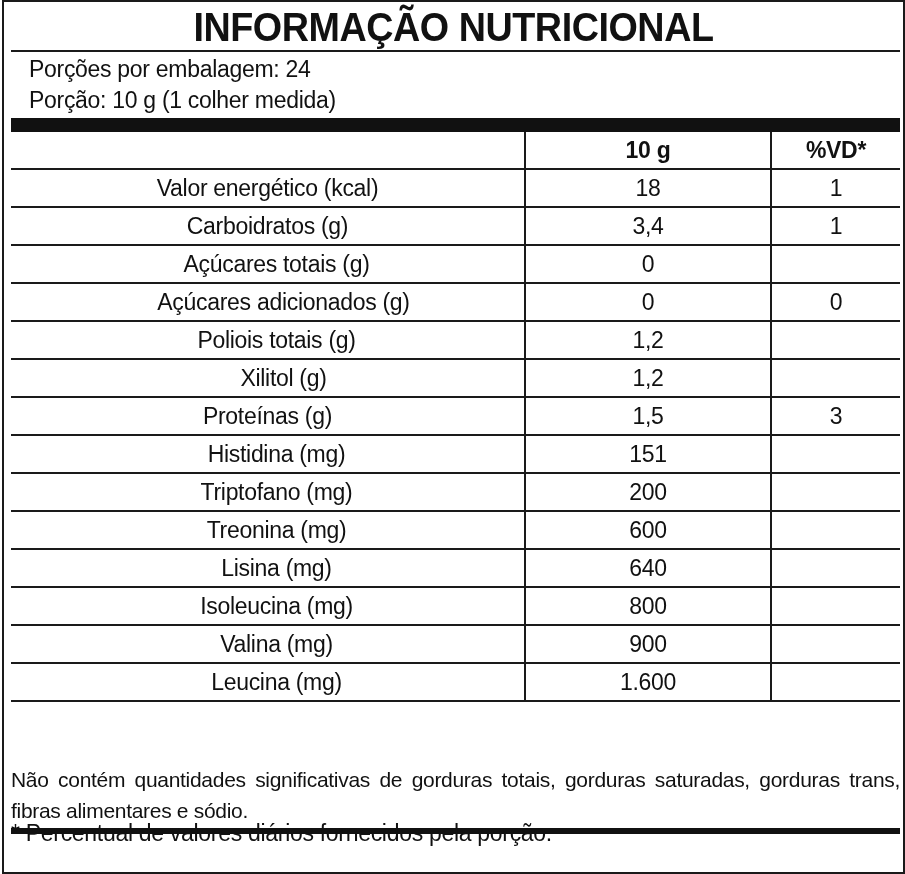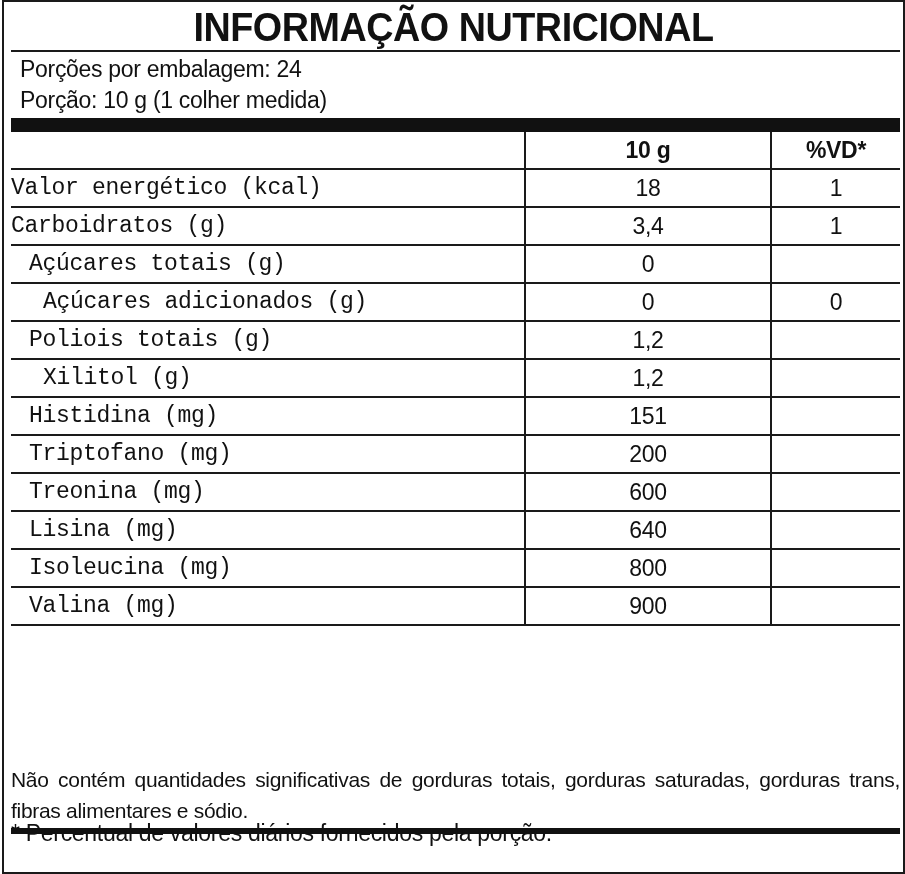--- a/index.html
+++ b/index.html
@@ -40,21 +40,21 @@
     .title-rule {
       position: absolute;
       left: 7px;
       width: 889px;
       top: 48px;
       height: 2px;
       background: #1a1a1a;
     }
     .serving {
       position: absolute;
-      left: 16px;
+      left: 25px;
       font-size: 23px;
       line-height: 30px;
       letter-spacing: -0.3px;
       white-space: nowrap;
     }
     .serving.s1 { top: 52px; }
     .serving.s2 { top: 83px; text-align: right; }
     .thick-bar {
       position: absolute;
       left: 7px;
@@ -86,21 +86,21 @@
     }
     table.nutri th {
       font-weight: bold;
       text-align: center;
       margin-top: 36px;
     }
     table.nutri .qty, table.nutri .vd {
       text-align: center;
       border-left: 2px solid #1a1a1a;
     }
-    table.nutri .name { text-align: left; font-family: Liberation Mono, monospace; }
+    table.nutri .name { text-align: center; }
     table.nutri .ind0 { padding-left: 0px; }
     table.nutri .ind1 { padding-left: 18px; }
     table.nutri .ind2 { padding-left: 32px; }
     table.nutri tr:last-child td { border-bottom: 2px solid #1a1a1a; }
     .note {
       position: absolute;
       left: 7px;
       top: 762px;
       width: 889px;
       font-size: 21px;
@@ -175,20 +175,25 @@
         <td class="name ind1">Poliois totais (g)</td>
         <td class="qty">1,2</td>
         <td class="vd"></td>
       </tr>
       <tr>
         <td class="name ind2">Xilitol (g)</td>
         <td class="qty">1,2</td>
         <td class="vd"></td>
       </tr>
       <tr>
+        <td class="name ind0">Proteínas (g)</td>
+        <td class="qty">1,5</td>
+        <td class="vd">3</td>
+      </tr>
+      <tr>
         <td class="name ind1">Histidina (mg)</td>
         <td class="qty">151</td>
         <td class="vd"></td>
       </tr>
       <tr>
         <td class="name ind1">Triptofano (mg)</td>
         <td class="qty">200</td>
         <td class="vd"></td>
       </tr>
       <tr>
@@ -202,20 +207,25 @@
         <td class="vd"></td>
       </tr>
       <tr>
         <td class="name ind1">Isoleucina (mg)</td>
         <td class="qty">800</td>
         <td class="vd"></td>
       </tr>
       <tr>
         <td class="name ind1">Valina (mg)</td>
         <td class="qty">900</td>
+        <td class="vd"></td>
+      </tr>
+      <tr>
+        <td class="name ind1">Leucina (mg)</td>
+        <td class="qty">1.600</td>
         <td class="vd"></td>
       </tr>
     </tbody>
   </table>
 
   <div class="note">Não contém quantidades significativas de gorduras totais, gorduras saturadas, gorduras trans, fibras alimentares e sódio.</div>
   <div class="bottom-bar"></div>
   <div class="footnote">* Percentual de valores diários fornecidos pela porção.</div>
 </div>
 

